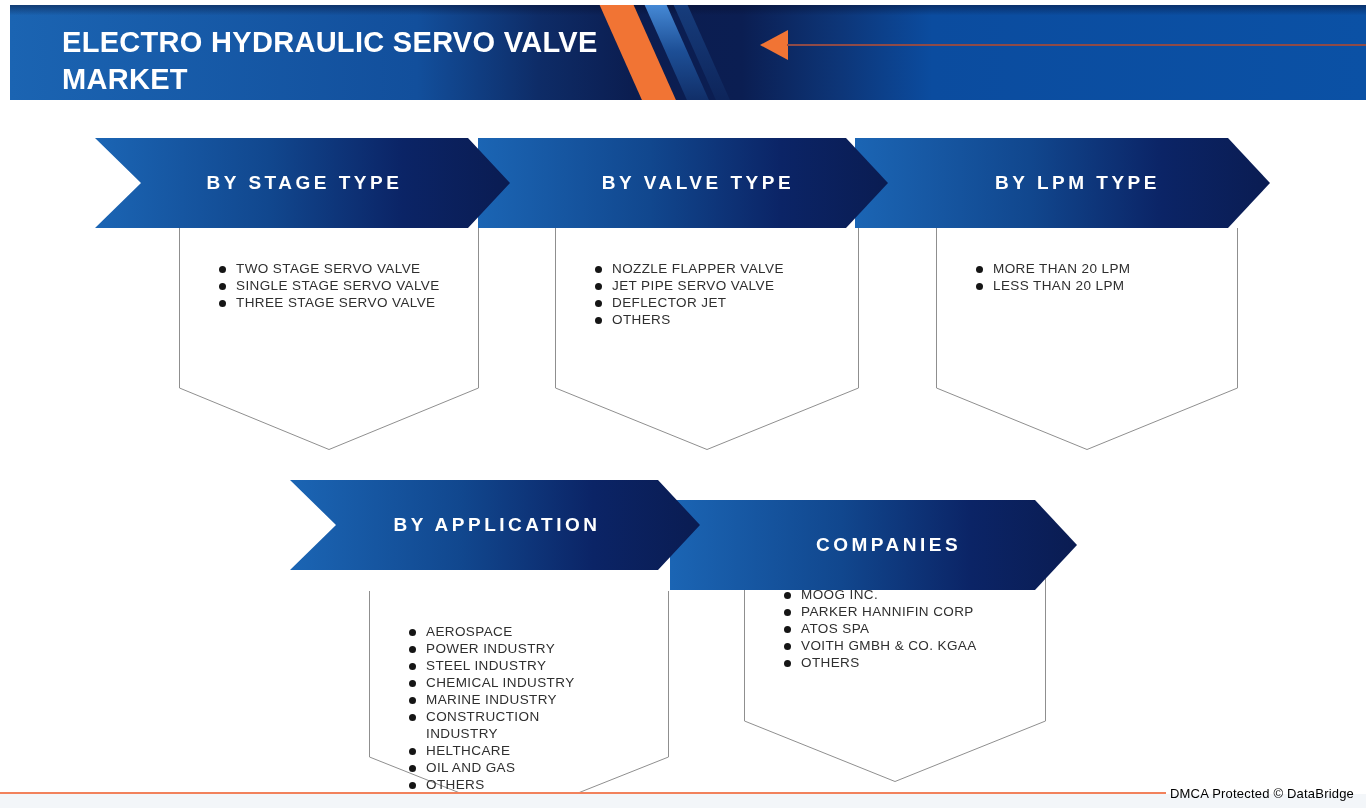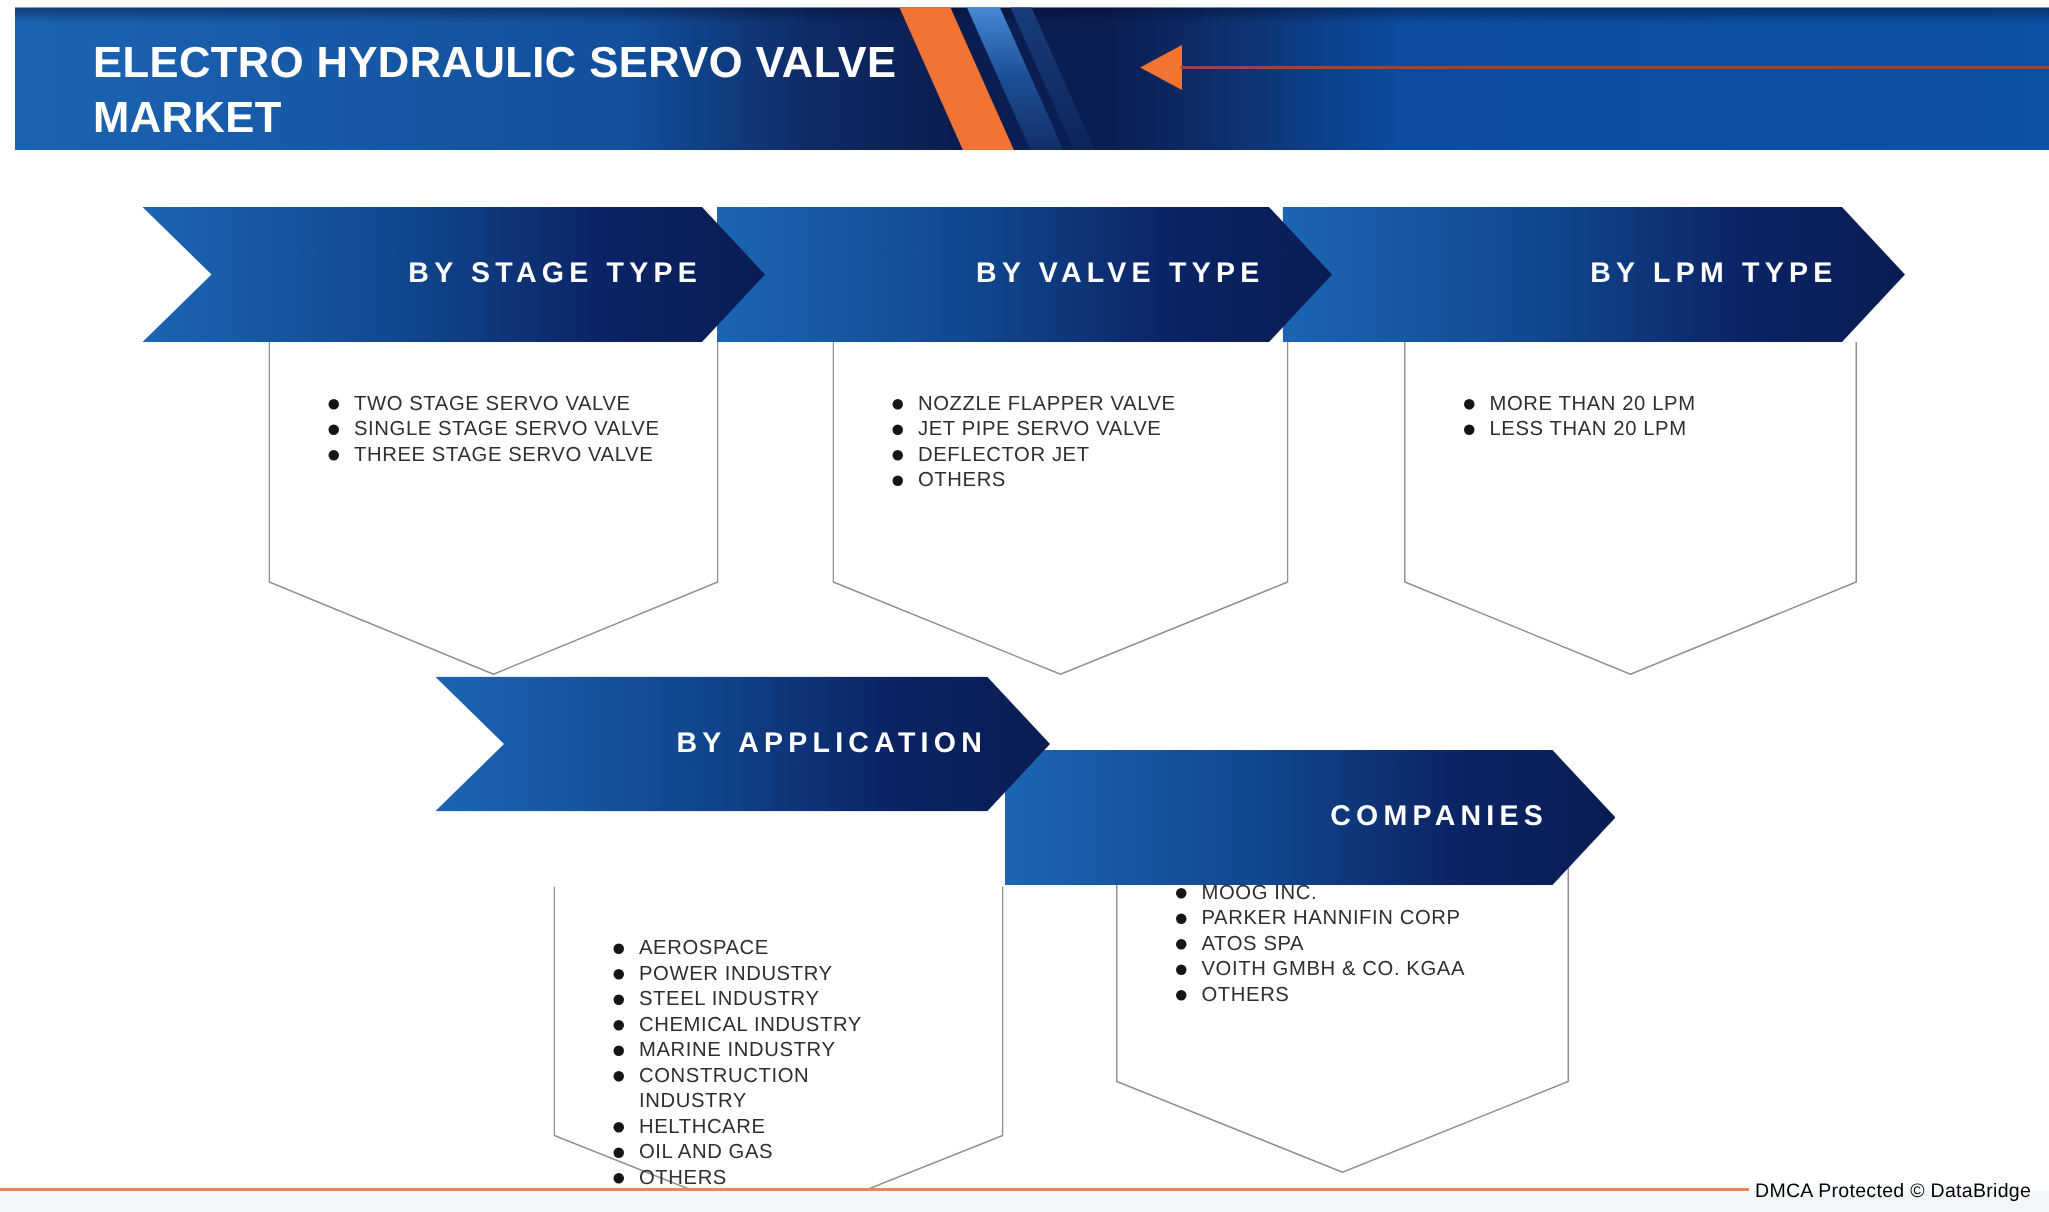--- a/index.html
+++ b/index.html
@@ -26,38 +26,38 @@
   }
   .hdr-arrowhead{
     position:absolute;left:750px;top:25px;width:0;height:0;
     border-top:15px solid transparent;border-bottom:15px solid transparent;
     border-right:28px solid #f17434;
   }
   .hdr-arrowline{position:absolute;left:777px;top:39px;width:579px;height:2px;background:#8f4a47;}
 
   
   .ribbon{
-    position:absolute;height:90px;display:flex;align-items:center;justify-content:flex-end;
+    position:absolute;height:90px;display:flex;align-items:center;justify-content:center;
     background:linear-gradient(to right,#1b65b4 0%,#11478e 42%,#0b2466 74%,#0a1c52 100%);
     color:#fff;font-size:19px;font-weight:bold;letter-spacing:3.5px;white-space:nowrap;
   }
   .ribbon.notched{
     clip-path:polygon(0 0,calc(100% - 42px) 0,100% 50%,calc(100% - 42px) 100%,0 100%,46px 50%);
     padding:0;box-sizing:border-box;
   }
   .ribbon.notched .ribbon-label{padding:0 42px 0 46px;}
   .ribbon.plain{
     clip-path:polygon(0 0,calc(100% - 42px) 0,100% 50%,calc(100% - 42px) 100%,0 100%);
   }
   .ribbon.plain .ribbon-label{padding:0 45px 0 75px;}
 
   .r1{left:95px;top:138px;width:415px;z-index:5;}
   .r2{left:478px;top:138px;width:410px;z-index:4;}
   .r3{left:855px;top:138px;width:415px;z-index:3;}
-  .r4{left:290px;top:451px;width:410px;z-index:5;}
+  .r4{left:290px;top:480px;width:410px;z-index:5;}
   .r5{left:670px;top:464px;width:407px;z-index:4;margin-top:36px;}
 
   
   .panel{position:absolute;}
   .panel svg{position:absolute;left:0;top:0;display:block;}
   .panel ul{
     position:absolute;left:40px;right:12px;top:32px;margin:0;padding:0;list-style:none;z-index:2;
   }
   .panel li{
     position:relative;padding-left:17px;color:#2f2f2f;

